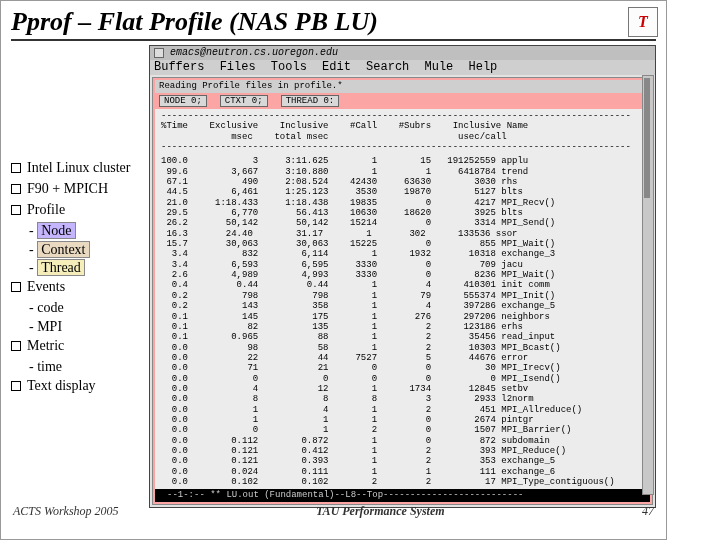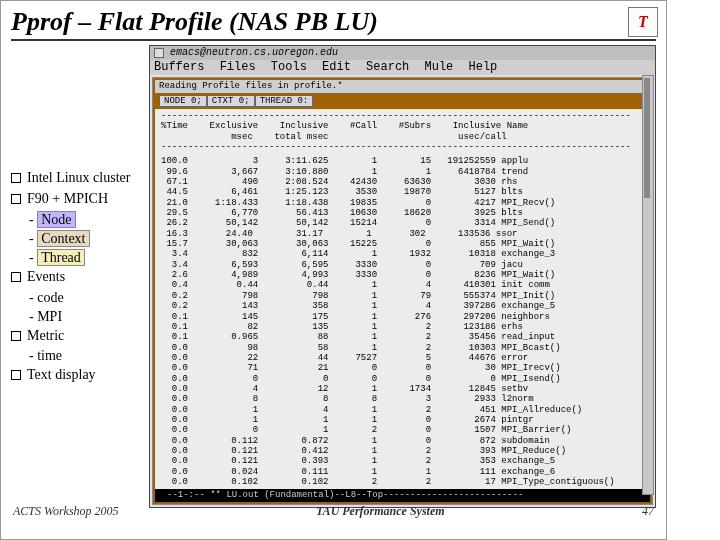--- a/index.html
+++ b/index.html
@@ -16,23 +16,23 @@
 .bullets .sub{margin-left:18px;font-size:14px}
 .hl{border:1px solid #888;padding:0 3px}
 .hl.pink{background:#c4b5fd}
 .hl.tan{background:#e8d9c0}
 .hl.yel{background:#f5eebb}
 .term{flex:1;margin-left:6px;border:1px solid #444;background:#e2e2e2;font-family:"Courier New",monospace;font-size:9px;line-height:1.15}
 .term-title{background:#bfbfbf;padding:1px 4px;font-style:italic;font-size:10px;display:flex;align-items:center}
 .term-title .dot{width:8px;height:8px;border:1px solid #666;margin-right:6px;background:#ddd}
 .menu{background:#cfcfcf;padding:1px 4px;font-size:12px}
 .menu span{margin-right:8px}
-.inner{background:#a16207;padding:2px;margin:2px;border:1px solid #888}
+.inner{background:#fca5a5;padding:2px;margin:2px;border:1px solid #888}
 .status{background:#cfcfcf;padding:1px 4px;font-size:9px}
-.btns{padding:2px 4px;display:flex;gap:0}
+.btns{padding:2px 4px;display:flex;gap:13px}
 .btns div{border:1px solid #666;background:#d8d8d8;padding:0 4px;font-size:9px}
 .rows{background:#ececec;padding:2px 6px;white-space:pre;font-size:9px}
 .footer{position:absolute;bottom:20px;left:0;width:100%;display:flex;justify-content:space-between;font-size:12px;font-style:italic;color:#333;padding:0 12px;box-sizing:border-box}
 .footer .c{font-weight:bold}
 .sb{position:absolute;right:12px;top:74px;width:10px;height:418px;background:#c8c8c8;border:1px solid #888}
 .sb .th{position:absolute;top:2px;left:1px;width:6px;height:120px;background:#888}
 .foot-status{background:#000;color:#ccc;padding:1px 12px;font-size:9px}
 </style>
 </head>
 <body>
@@ -47,20 +47,24 @@
 
   <div class="body-row">
     <div class="bullets">
       <div class="b">
           <div class="sq"></div>
           <div>Intel Linux cluster</div>
         </div>
       <div class="b">
           <div class="sq"></div>
           <div>F90 + MPICH</div>
+        </div>
+      <div class="b">
+          <div class="sq"></div>
+          <div>Profile</div>
         </div>
       <div class="sub">- <span class="hl pink">Node</span></div>
       <div class="sub">- <span class="hl tan">Context</span></div>
       <div class="sub">- <span class="hl yel">Thread</span></div>
       <div class="b">
           <div class="sq"></div>
           <div>Events</div>
         </div>
       <div class="sub">- code</div>
       <div class="sub">- MPI</div>

